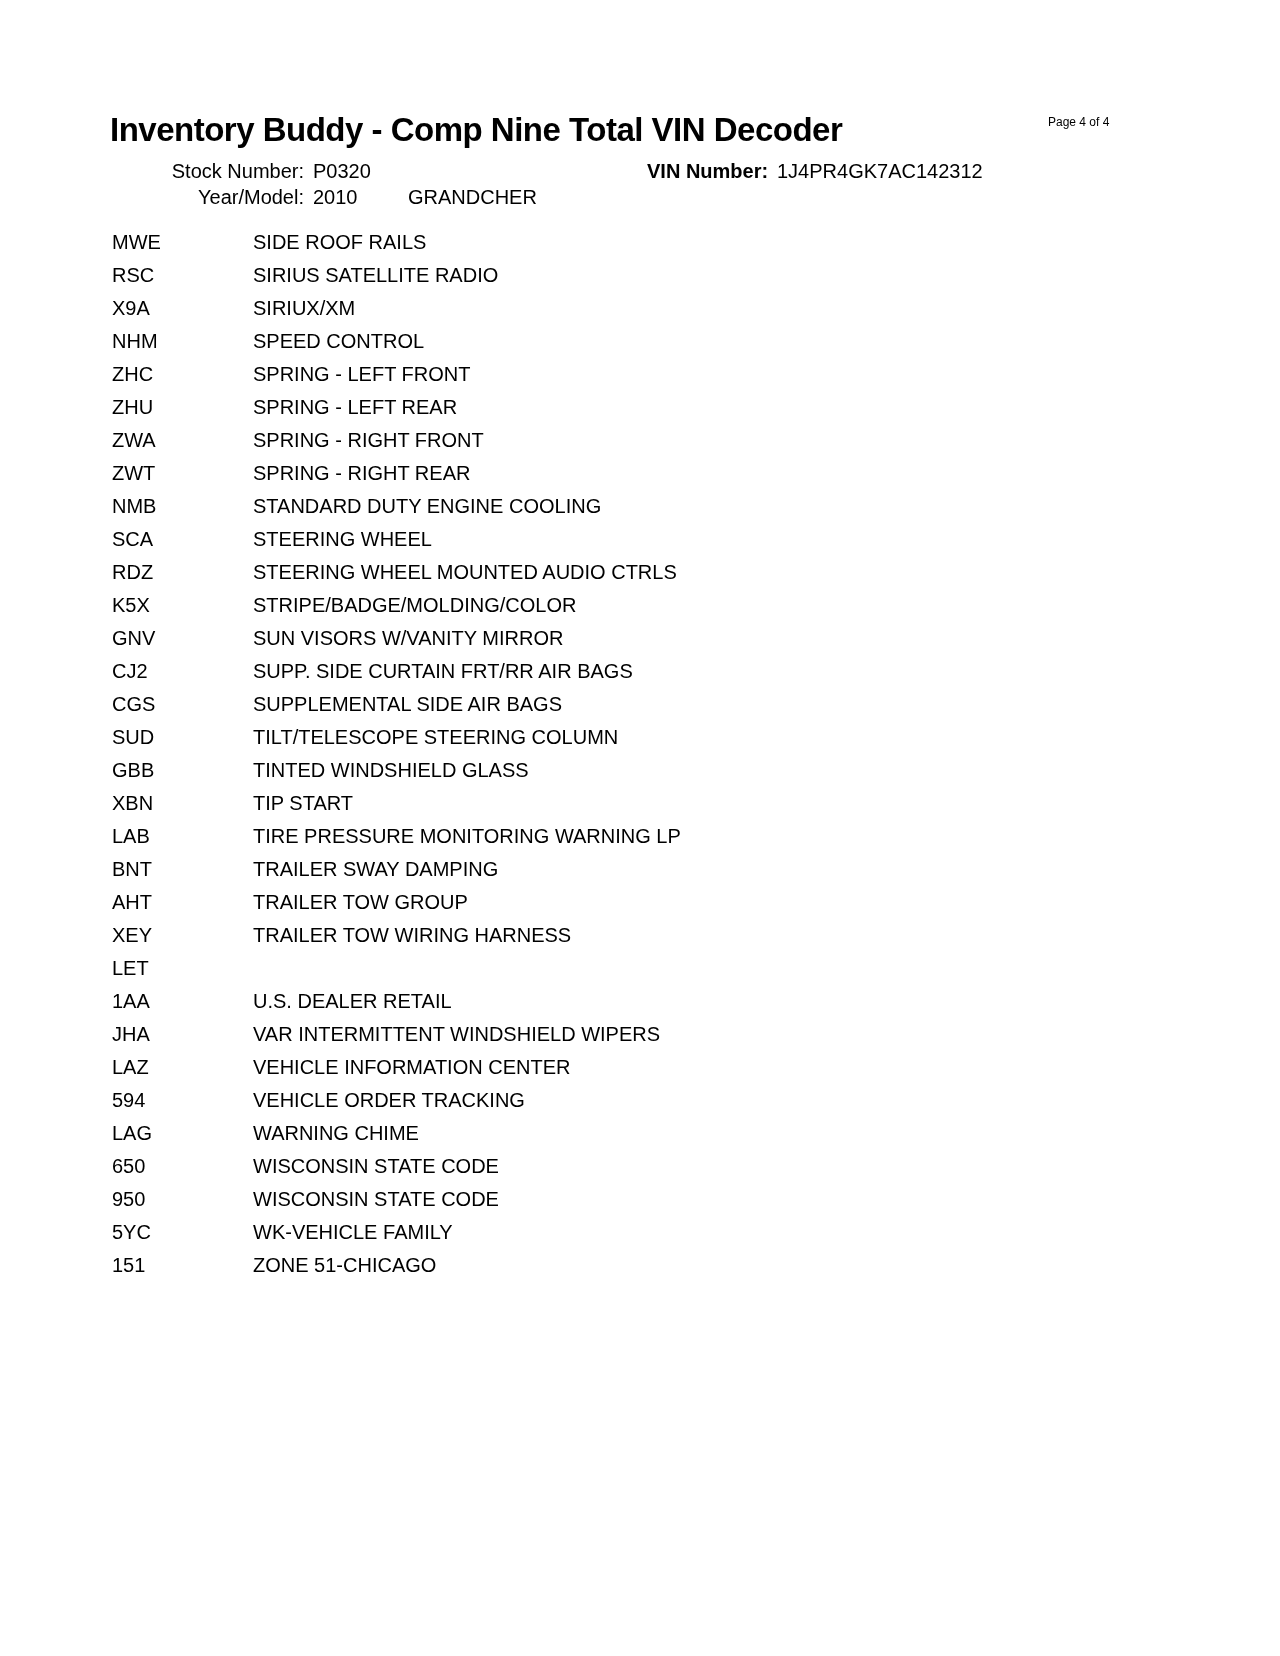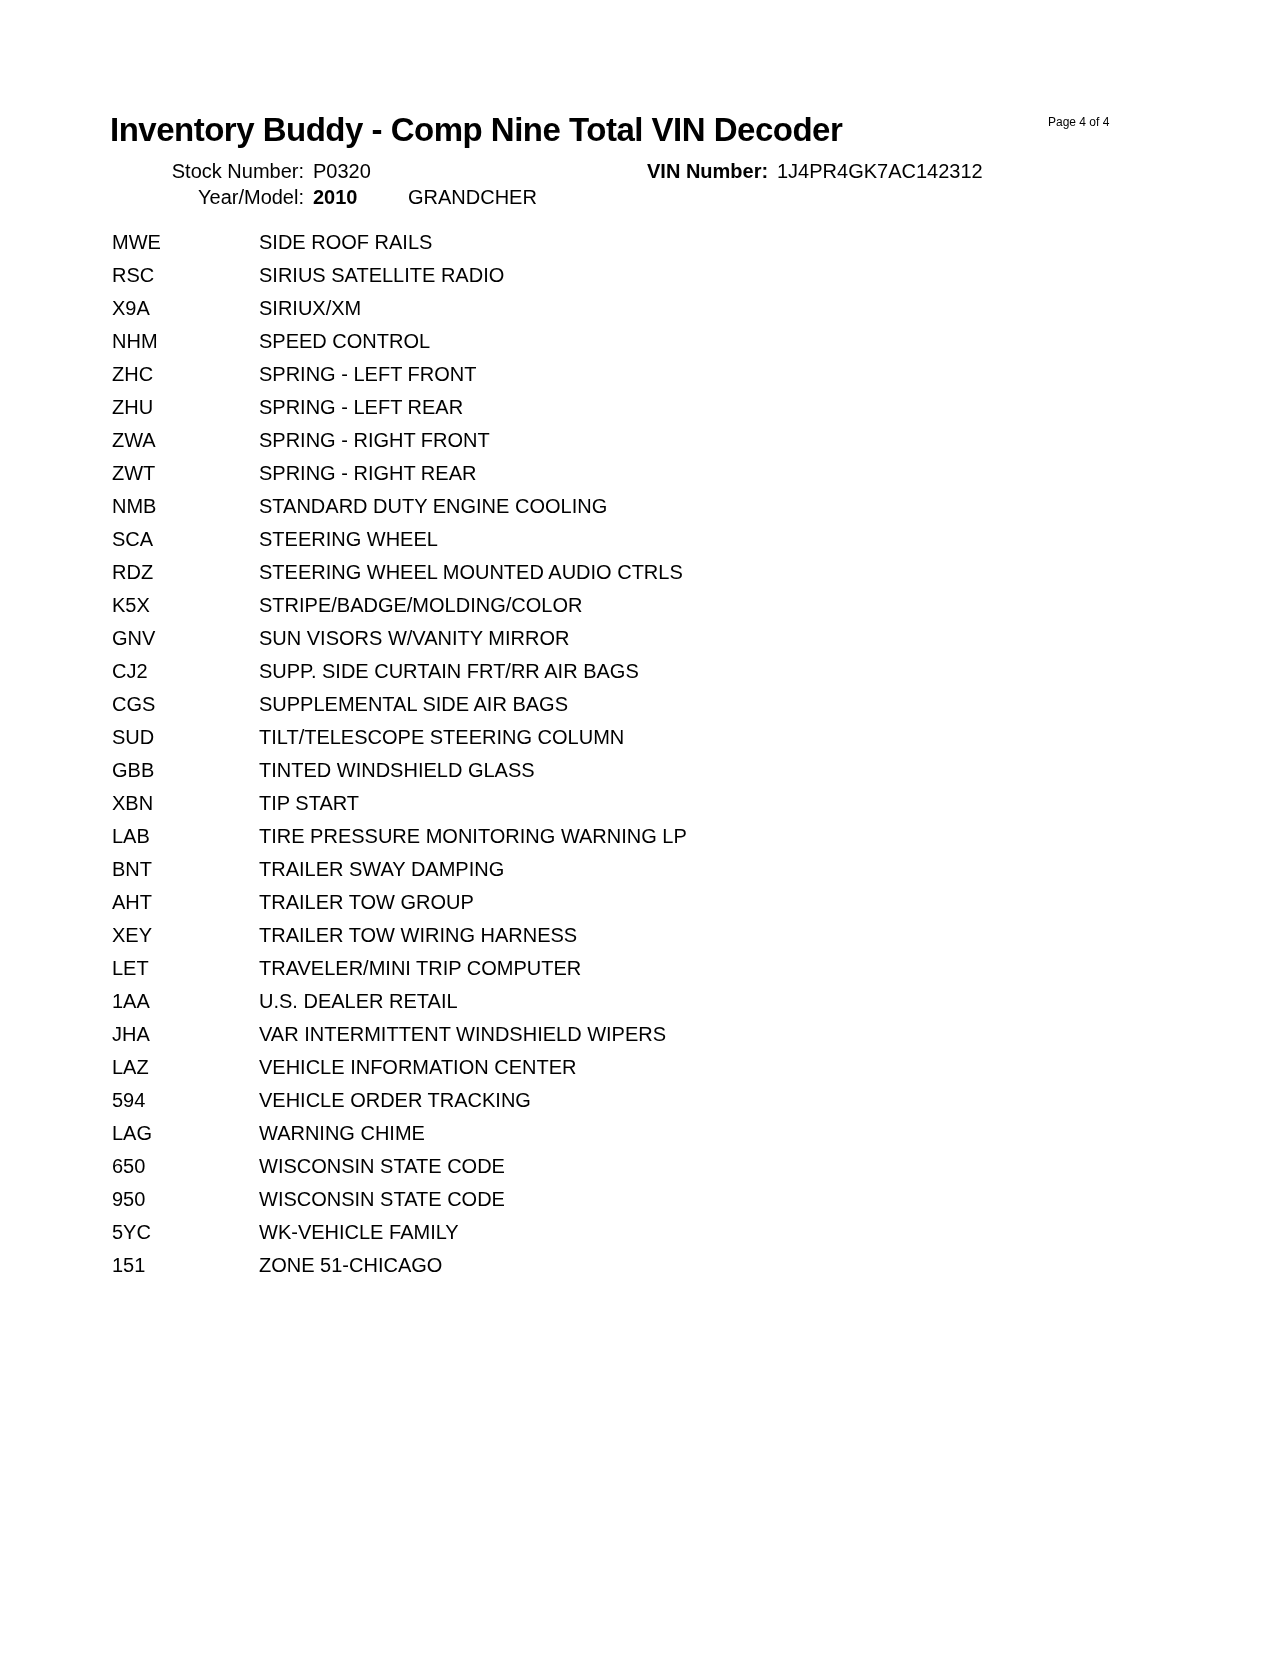--- a/index.html
+++ b/index.html
@@ -47,21 +47,21 @@
   .meta-row.row2 { top: 184px; }
   .meta-label {
     position: absolute;
     left: 100px;
     width: 204px;
     text-align: right;
     font-weight: 400;
   }
   .meta-value { position: absolute; }
   .stock-value { left: 313px; }
-  .year-value  { left: 313px; font-weight: bold; }
+  .year-value  { left: 313px; }
   .model-value { left: 408px; }
   .vin-label {
     position: absolute;
     left: 647px;
     font-weight: 700;
   }
   .vin-value { left: 777px; }
   .options {
     position: absolute;
     left: 0;
@@ -74,21 +74,21 @@
     line-height: 33px;
     font-size: 20px;
     white-space: nowrap;
   }
   .option-code {
     position: absolute;
     left: 112px;
   }
   .option-desc {
     position: absolute;
-    left: 259px;
+    left: 253px;
   }
 </style>
 </head>
 <body>
 
 <div class="page">
 
   <h1 class="doc-title">Inventory Buddy - Comp Nine Total VIN Decoder</h1>
 
   <div class="page-indicator">Page 4 of 4</div>
@@ -212,21 +212,20 @@
       <span class="option-desc">TRAILER TOW GROUP</span>
     </div>
 
     <div class="option-row">
       <span class="option-code">XEY</span>
       <span class="option-desc">TRAILER TOW WIRING HARNESS</span>
     </div>
 
     <div class="option-row">
       <span class="option-code">LET</span>
-      <span class="option-desc">TRAVELER/MINI TRIP COMPUTER</span>
     </div>
 
     <div class="option-row">
       <span class="option-code">1AA</span>
       <span class="option-desc">U.S. DEALER RETAIL</span>
     </div>
 
     <div class="option-row">
       <span class="option-code">JHA</span>
       <span class="option-desc">VAR INTERMITTENT WINDSHIELD WIPERS</span>

